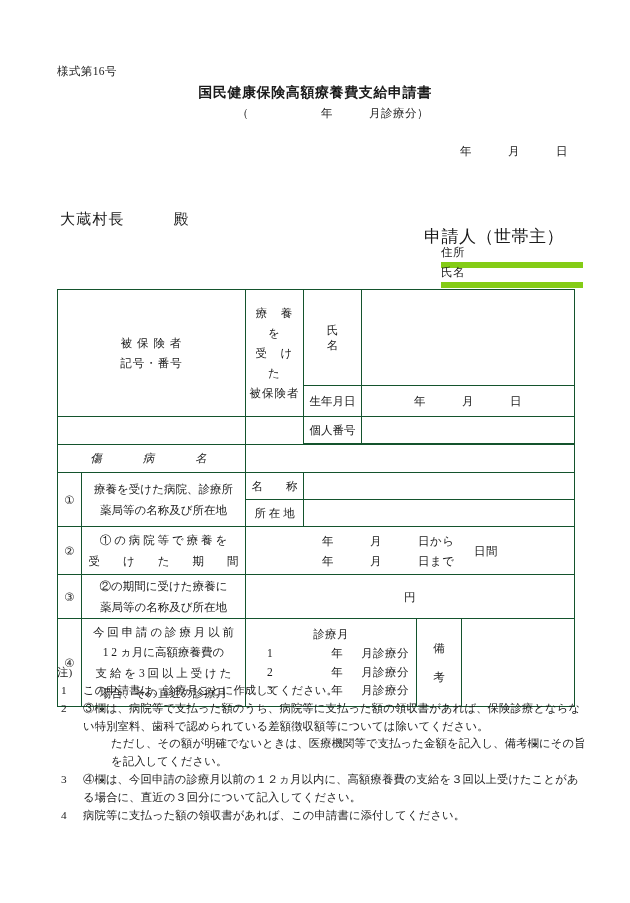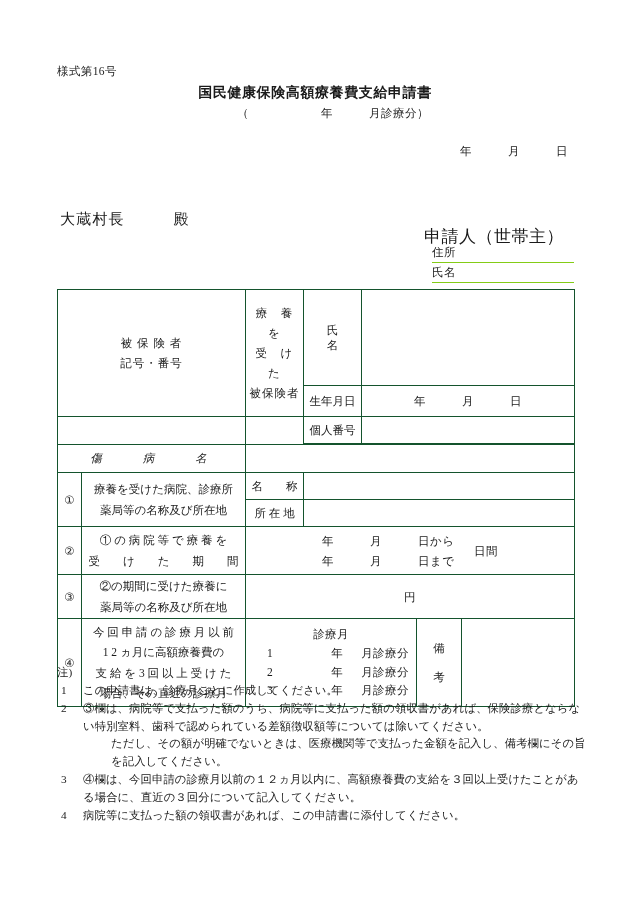--- a/index.html
+++ b/index.html
@@ -59,24 +59,24 @@
 
   
   .applicant-title {
     left: 404px; top: 225px;
     font-size: 17px;
     letter-spacing: 0.5px;
     margin-left: 20px;
   }
   .applicant-row {
     position: absolute;
-    left: 432px;
+    left: 441px;
     width: 142px;
     height: 17px;
-    border-bottom: 1px solid #84cc16;
+    border-bottom: 6px solid #84cc16;
     font-size: 11.5px;
     letter-spacing: 0.5px;
   }
   .applicant-row.r1 { top: 245px; }
   .applicant-row.r2 { top: 265px; }
 
   
   .main-table {
     position: absolute;
     left: 57px;

